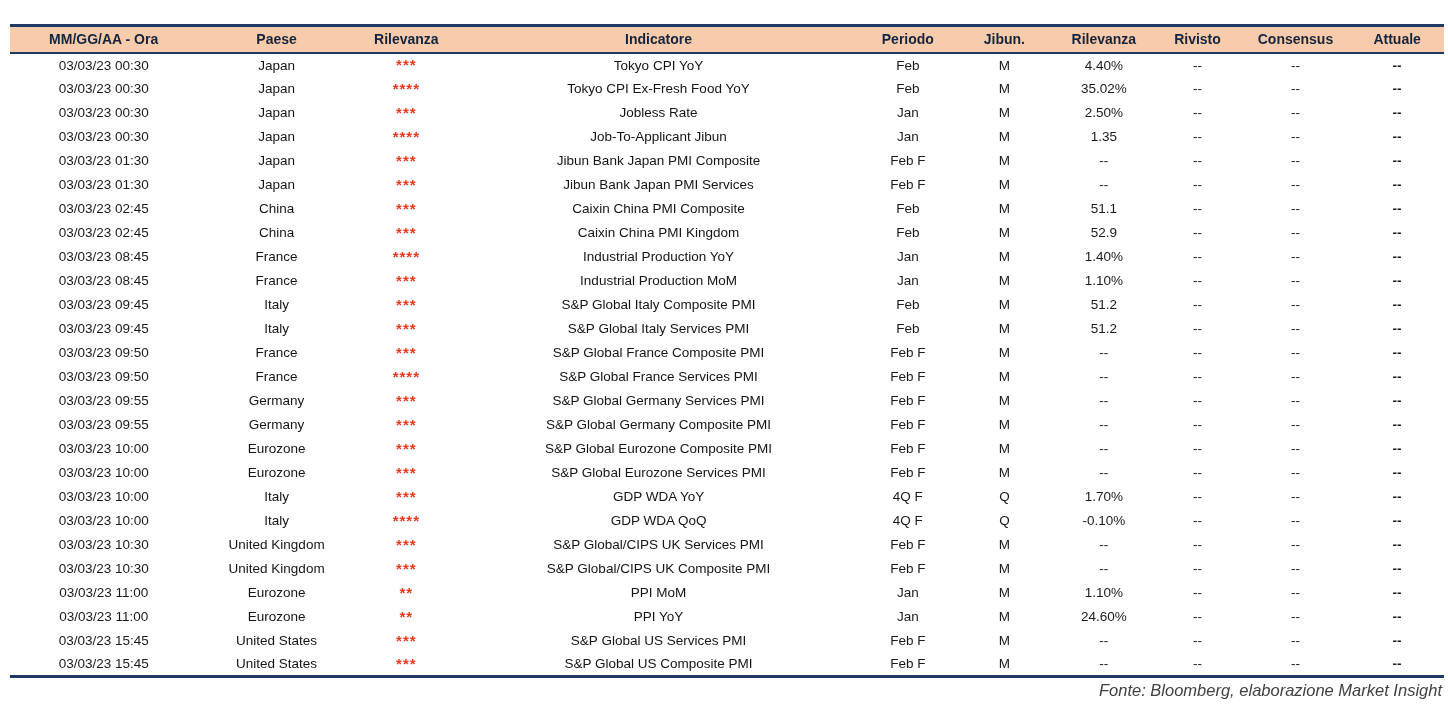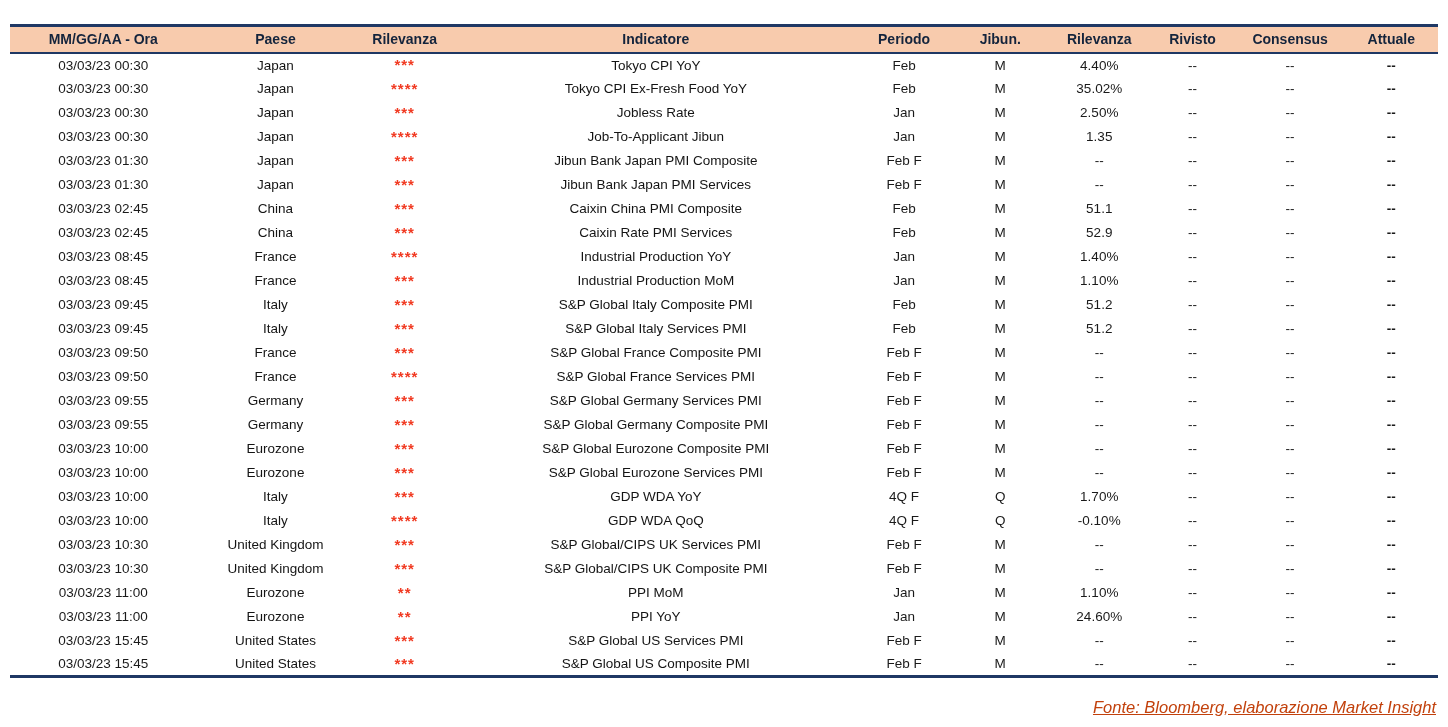--- a/index.html
+++ b/index.html
@@ -4,21 +4,21 @@
 <style>
   * { margin: 0; padding: 0; box-sizing: border-box; }
   html, body {
     background: #ffffff;
     font-family: "Liberation Sans", sans-serif;
   }
   .page {
     width: 1448px;
     height: 727px;
     background: #ffffff;
-    padding: 24px 10px 0 10px;
+    padding: 24px 4px 0 10px;
     overflow: hidden;
   }
   table.cal {
     width: 100%;
     border-collapse: collapse;
     table-layout: fixed;
     border-top: 3px solid #1F3864;
     border-bottom: 3px solid #1F3864;
   }
   thead th {
@@ -46,27 +46,26 @@
   td.c-country, td.c-indicator { font-weight: normal; color: #141414; }
   td.c-act { font-weight: bold; }
   td.c-stars {
     color: #F13A22;
     font-weight: bold;
     font-size: 15px;
     letter-spacing: 1px;
     line-height: 10px;
   }
   .source {
-    margin-top: 20px;
+    margin-top: 3px;
     text-align: right;
     font-size: 16.5px;
     font-style: italic;
-    color: #c2410c;
+    color: #404040;
     padding-right: 2px;
-    text-decoration: underline;
   }
 </style>
 </head>
 <body>
 
 <div class="page">
 
   <table class="cal">
     <colgroup>
       <col style="width:13%">
@@ -176,21 +175,21 @@
     <td class="c-freq">M</td>
     <td class="c-prev">51.1</td>
     <td class="c-rev">--</td>
     <td class="c-cons">--</td>
     <td class="c-act">--</td>
   </tr>
         <tr>
     <td class="c-date">03/03/23 02:45</td>
     <td class="c-country">China</td>
     <td class="c-stars">***</td>
-    <td class="c-indicator">Caixin Rate PMI Services</td>
+    <td class="c-indicator">Caixin China PMI Kingdom</td>
     <td class="c-period">Feb</td>
     <td class="c-freq">M</td>
     <td class="c-prev">52.9</td>
     <td class="c-rev">--</td>
     <td class="c-cons">--</td>
     <td class="c-act">--</td>
   </tr>
         <tr>
     <td class="c-date">03/03/23 08:45</td>
     <td class="c-country">France</td>

